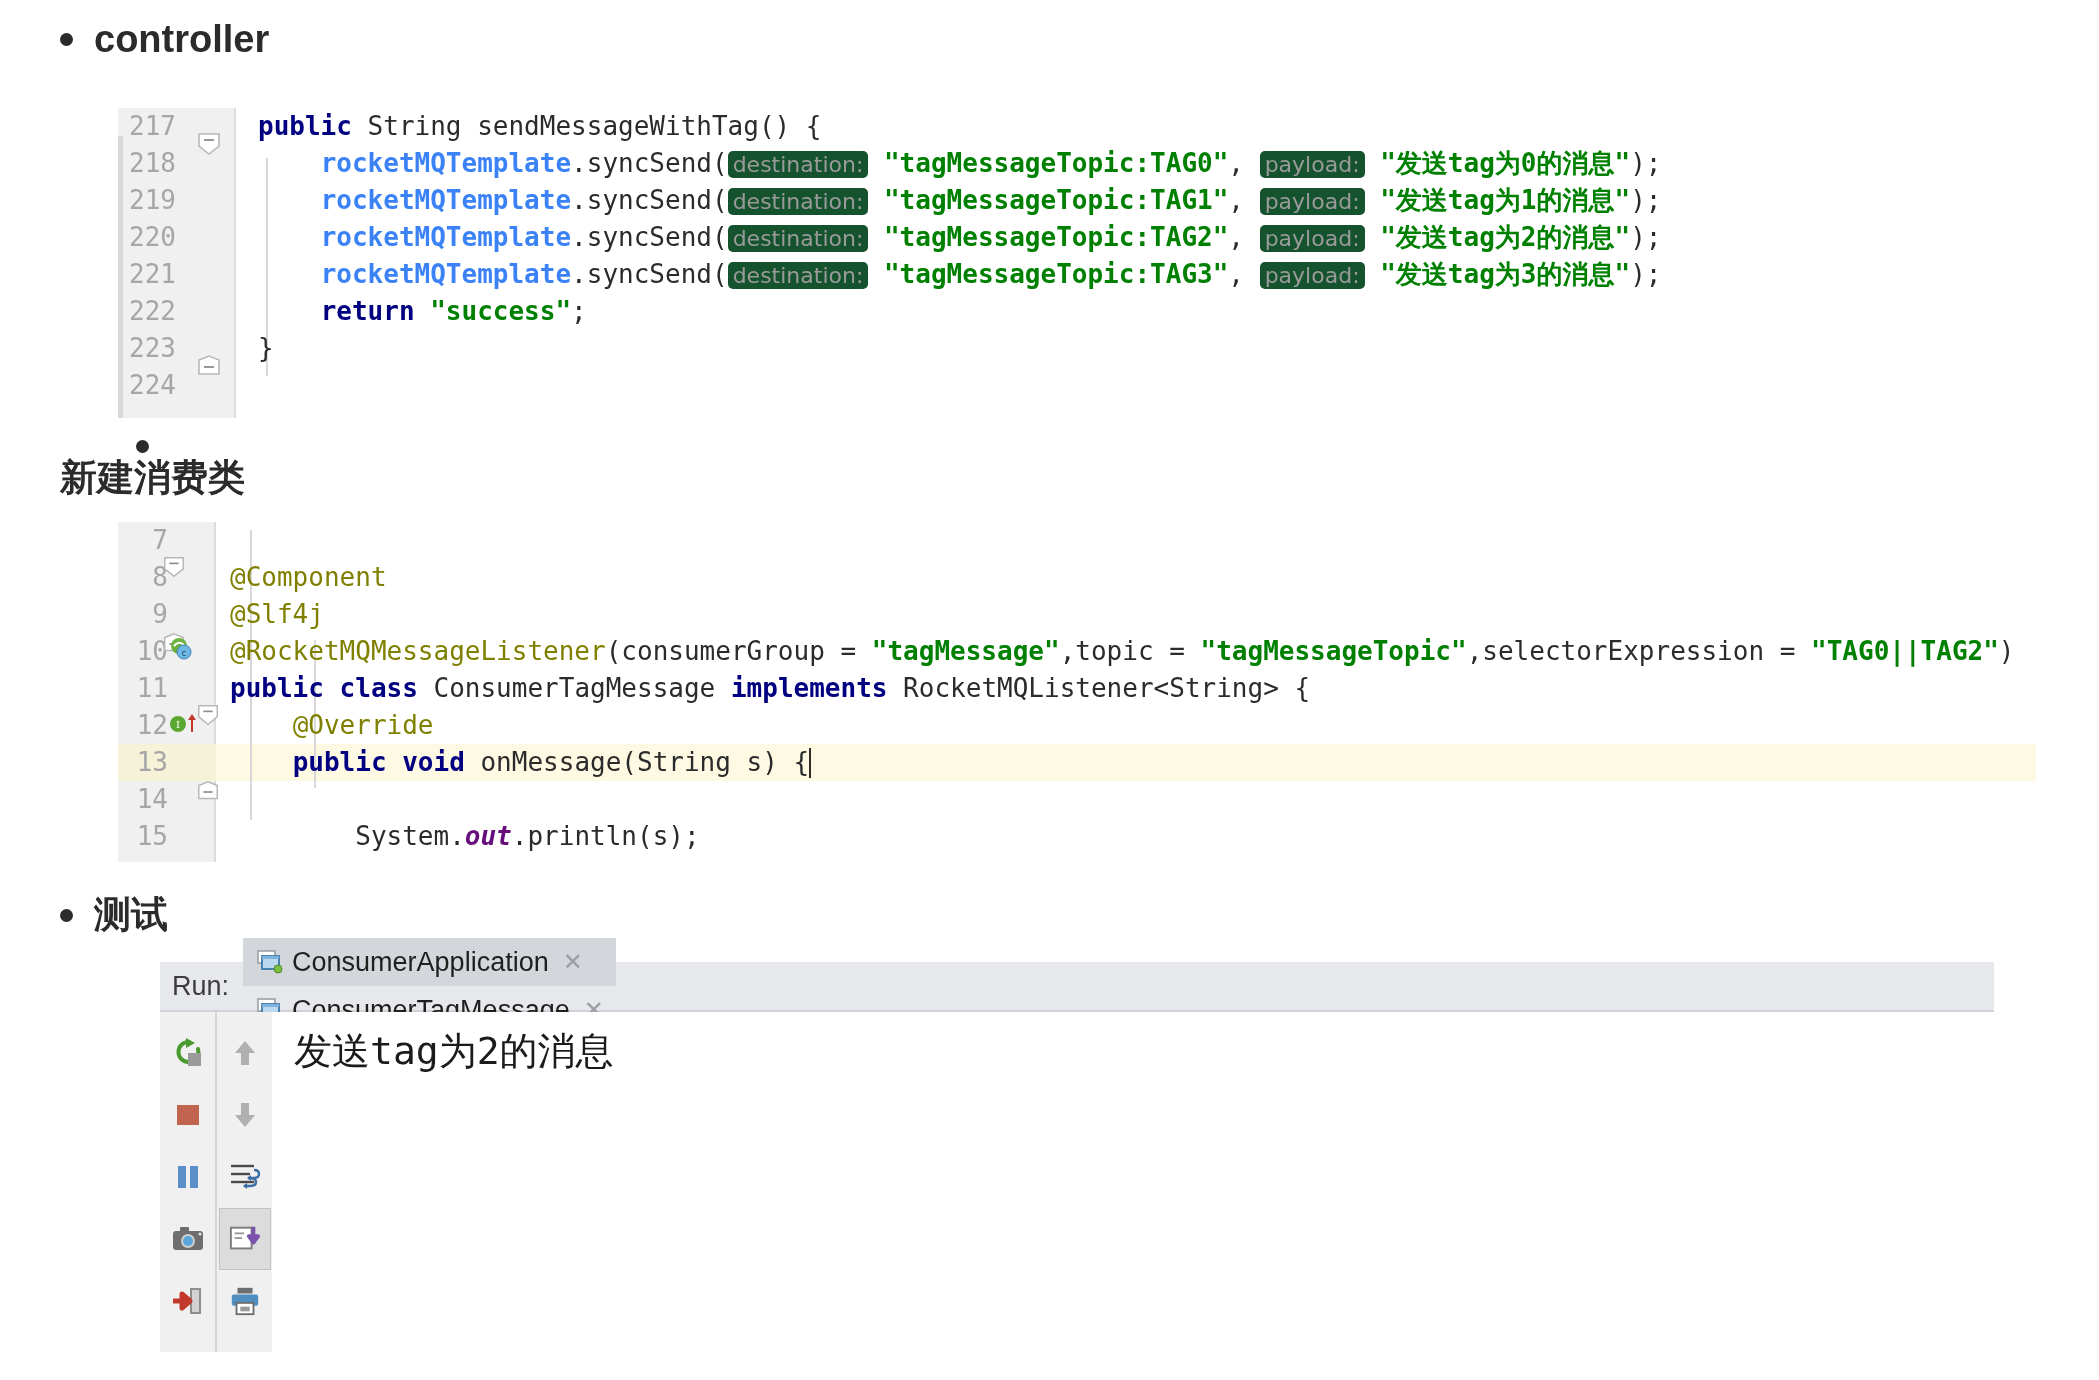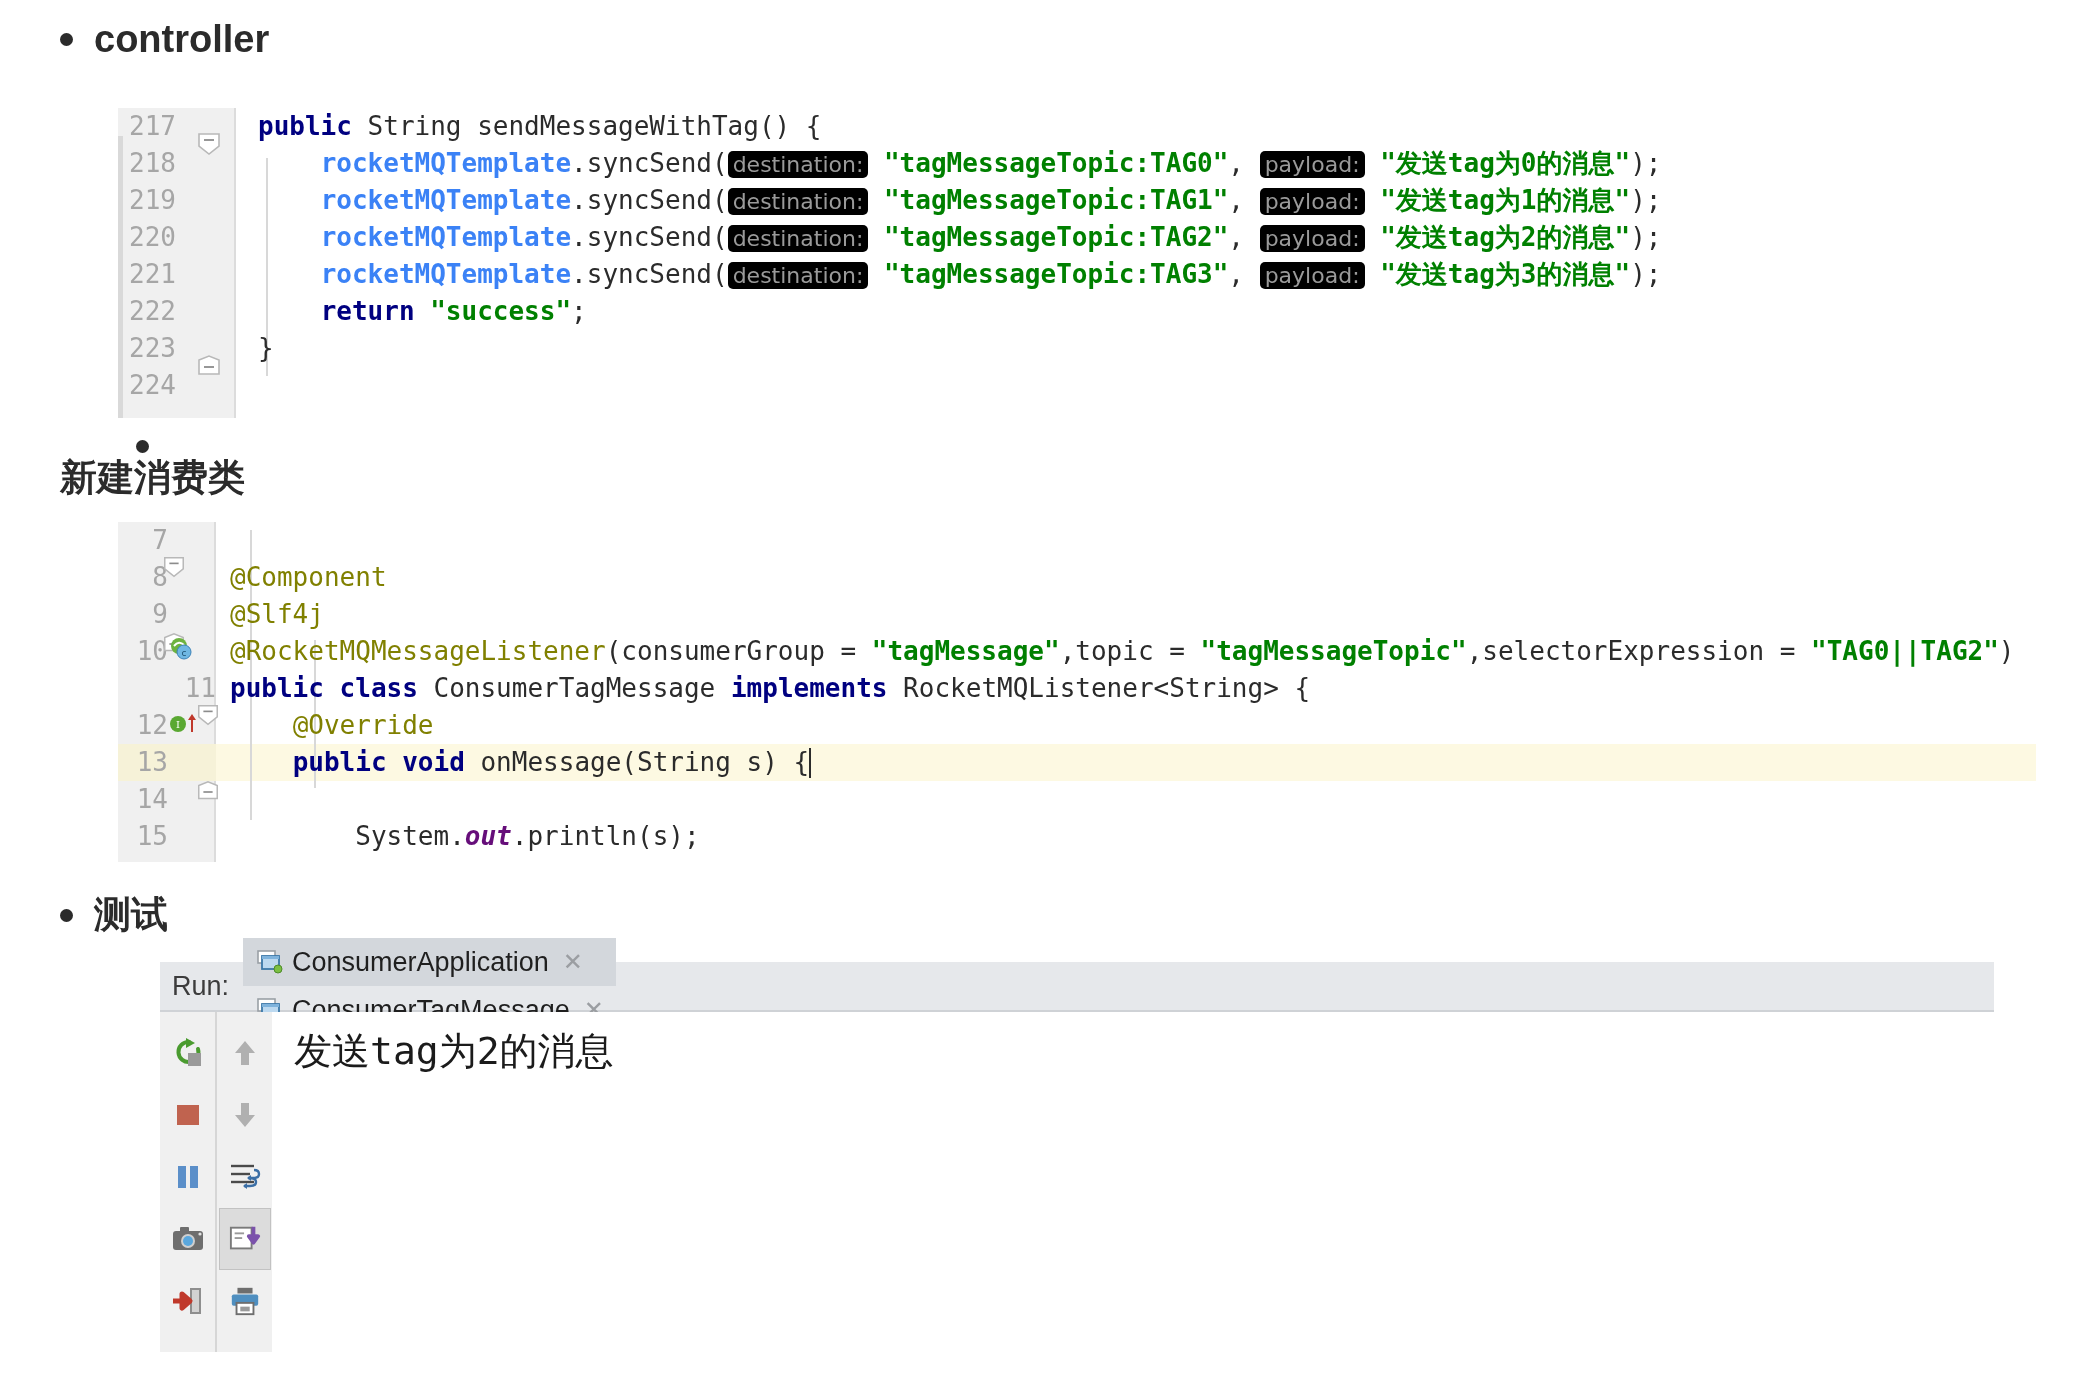--- a/index.html
+++ b/index.html
@@ -78,21 +78,21 @@
 
   
   .kw   { color:#000080; font-weight:bold; }
   .str  { color:#008000; font-weight:bold; }
   .ann  { color:#808000; }
   .fld  { color:#3b82f6; font-weight:bold; }
   .sfld { color:#660e7a; font-weight:bold; font-style:italic; }
   .plain{ color:#2b2b2b; }
   .hint {
     color:#9a9a9a;
-    background:#000000;
+    background:#14532d;
     border-radius:5px;
     padding:1px 5px;
     font-family:"DejaVu Sans","Liberation Sans",sans-serif;
     font-size:22px;
   }
 
   
   .fold{
     position:absolute;
     width:26px;height:26px;
@@ -303,21 +303,21 @@
     </svg>
   </div>
 
   <div class="caret" style="left:691px;top:226px;height:30px;"></div>
 
   <div class="lines">
       <div class="code-line"><span class="ln" style="left: 0px; width: 50px;">7</span><span class="codetext" style="left: 112px;"></span></div>
       <div class="code-line"><span class="ln" style="left: 0px; width: 50px;">8</span><span class="codetext" style="left: 112px;"><span class="ann">@Component</span></span></div>
       <div class="code-line"><span class="ln" style="left: 0px; width: 50px;">9</span><span class="codetext" style="left: 112px;"><span class="ann">@Slf4j</span></span></div>
       <div class="code-line"><span class="ln" style="left: 0px; width: 50px;">10</span><span class="codetext" style="left: 112px;"><span class="ann">@RocketMQMessageListener</span><span class="plain">(consumerGroup = </span><span class="str">"tagMessage"</span><span class="plain">,topic = </span><span class="str">"tagMessageTopic"</span><span class="plain">,selectorExpression = </span><span class="str">"TAG0||TAG2"</span><span class="plain">)</span></span></div>
-      <div class="code-line"><span class="ln" style="left: 0px; width: 50px; margin-left: 48px;">11</span><span class="codetext" style="left: 112px;"><span class="kw">public class</span><span class="plain"> ConsumerTagMessage </span><span class="kw">implements</span><span class="plain"> RocketMQListener&lt;String&gt; {</span></span></div>
+      <div class="code-line"><span class="ln" style="left: 0px; width: 50px;">11</span><span class="codetext" style="left: 112px;"><span class="kw">public class</span><span class="plain"> ConsumerTagMessage </span><span class="kw">implements</span><span class="plain"> RocketMQListener&lt;String&gt; {</span></span></div>
       <div class="code-line"><span class="ln" style="left: 0px; width: 50px;">12</span><span class="codetext" style="left: 112px;"><span class="plain">    </span><span class="ann">@Override</span></span></div>
       <div class="code-line"><span class="ln" style="left: 0px; width: 50px;">13</span><span class="codetext" style="left: 112px;"><span class="plain">    </span><span class="kw">public void</span><span class="plain"> onMessage(String s) {</span></span></div>
       <div class="code-line"><span class="ln" style="left: 0px; width: 50px; text-align: right;">14</span><span class="codetext" style="left: 112px;"></span></div>
       <div class="code-line"><span class="ln" style="left: 0px; width: 50px;">15</span><span class="codetext" style="left: 112px;"><span class="plain">        System.</span><span class="sfld">out</span><span class="plain">.println(s);</span></span></div>
       <div class="code-line"><span class="ln" style="left: 0px; width: 50px;">16</span><span class="codetext" style="left: 112px;"><span class="plain">    }</span></span></div>
     </div>
 </div>
 
 <div class="heading" id="h-test">
   <span class="bullet"></span>

